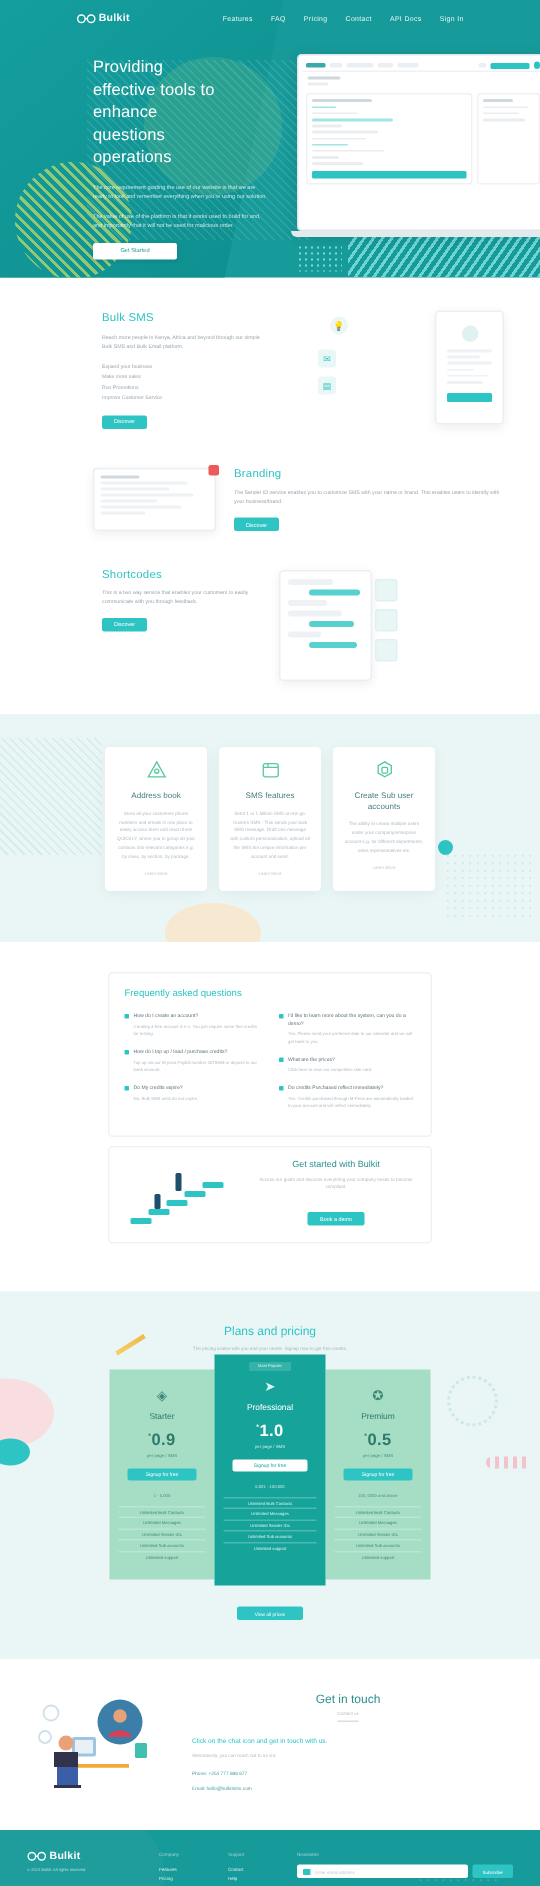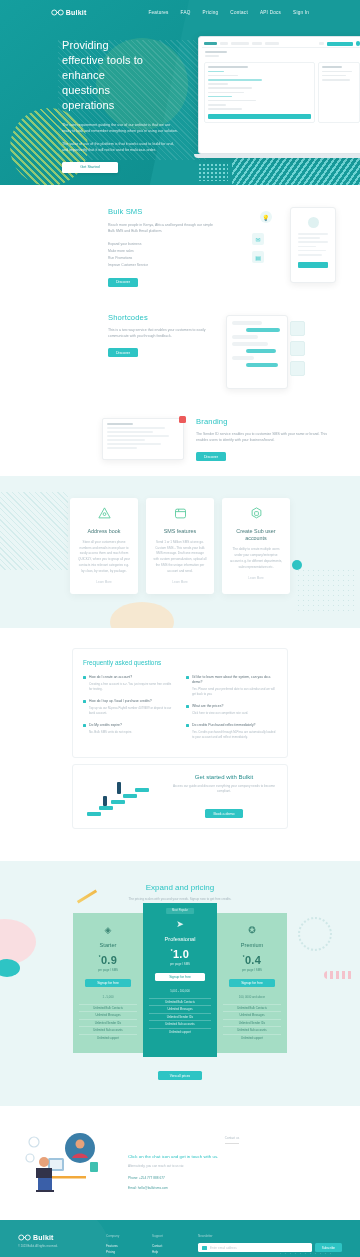--- a/index.html
+++ b/index.html
@@ -99,21 +99,21 @@
   .lt-side { width:42px; border:1px solid #eef2f4; border-radius:2px; padding:3px; }
   .lt-line { height:1.6px; background:#e9edef; border-radius:1px; margin-bottom:2.6px; }
   .lt-line.t { background:#cfd8dc; }
   .lt-line.g { background:#2ec4c4; opacity:.45; }
   .lt-sub { height:5px; background:#2ec4c4; border-radius:1px; margin-top:4px; }
   .laptop-base {
     height:4px; background:#e3eaee; border-radius:0 0 4px 4px; margin:0 -4px;
   }
 
   
-  .sec { position:relative;margin-left:40px; }
+  .sec { position:relative; }
   .h2 { color:#2ec4c4; font-size:7.6px; font-weight:400; letter-spacing:.15px; }
   .body-s { font-size:3.5px; line-height:1.8; color:#9aa7b0; }
   .btn-teal {
     background:#2ec4c4; color:#fff; font-size:3.6px; border-radius:1.5px;
     height:9px; display:inline-flex; align-items:center; justify-content:center;
     padding:0 8px;
   }
   .bullets li {
     list-style:none; font-size:3.4px; color:#9aa7b0; line-height:2.1;
   }
@@ -436,60 +436,60 @@
         <div class="ph-l" style="width:22px"></div>
         <div class="ph-l" style="width:30px"></div>
         <div class="ph-l" style="width:18px"></div>
         <div class="ph-l" style="width:28px"></div>
         <div class="ph-l" style="width:24px"></div>
         <div class="ph-btn"></div>
       </div>
     </div>
   </section>
 
-  <section class="sec shortcodes">
-    <div class="sc-left">
-      <div class="h2" style="margin-bottom:5px">Shortcodes</div>
-      <p class="body-s">This is a two way service that enables your customers to easily communicate with you through feedback.</p>
-      <div class="btn-teal" style="margin-top:7px">Discover</div>
-    </div>
-    <div class="sc-right">
-      <div class="chat-card">
-        <div class="bub" style="width:30px"></div>
-        <div class="bub me" style="width:34px"></div>
-        <div class="bub" style="width:26px"></div>
-        <div class="bub" style="width:36px"></div>
-        <div class="bub me" style="width:30px"></div>
-        <div class="bub" style="width:22px"></div>
-        <div class="bub me" style="width:32px"></div>
-      </div>
-      <div class="sc-tile" style="left:66px;top:8px"></div>
-      <div class="sc-tile" style="left:66px;top:28px"></div>
-      <div class="sc-tile" style="left:66px;top:48px"></div>
-    </div>
-  </section>
-
   <section class="sec branding">
     <div class="brand-mock">
       <div class="brand-dot"></div>
       <div class="rl" style="width:26px;background:#cfd8dc"></div>
       <div class="rl" style="width:58px"></div>
       <div class="rl" style="width:46px"></div>
       <div class="rl" style="width:62px"></div>
       <div class="rl" style="width:38px"></div>
       <div class="rl" style="width:54px"></div>
       <div class="rl" style="width:30px"></div>
     </div>
     <div class="brand-right">
       <div class="h2" style="margin-bottom:5px">Branding</div>
       <p class="body-s">The Sender ID service enables you to customize SMS with your name or brand. This enables users to identify with your business/brand.</p>
       <div class="btn-teal" style="margin-top:7px">Discover</div>
     </div>
   </section>
 
+  <section class="sec shortcodes">
+    <div class="sc-left">
+      <div class="h2" style="margin-bottom:5px">Shortcodes</div>
+      <p class="body-s">This is a two way service that enables your customers to easily communicate with you through feedback.</p>
+      <div class="btn-teal" style="margin-top:7px">Discover</div>
+    </div>
+    <div class="sc-right">
+      <div class="chat-card">
+        <div class="bub" style="width:30px"></div>
+        <div class="bub me" style="width:34px"></div>
+        <div class="bub" style="width:26px"></div>
+        <div class="bub" style="width:36px"></div>
+        <div class="bub me" style="width:30px"></div>
+        <div class="bub" style="width:22px"></div>
+        <div class="bub me" style="width:32px"></div>
+      </div>
+      <div class="sc-tile" style="left:66px;top:8px"></div>
+      <div class="sc-tile" style="left:66px;top:28px"></div>
+      <div class="sc-tile" style="left:66px;top:48px"></div>
+    </div>
+  </section>
+
   <section class="features">
     <div class="feat-hatch"></div>
     <div class="feat-dots"></div>
     <div class="feat-blob"></div>
     <div class="feat-ball"></div>
     <div class="cards">
 
       <div class="card">
         <div class="card-ic">
           <svg width="15" height="15" viewBox="0 0 24 24" fill="none" stroke="#57c99b" stroke-width="1.4">
@@ -603,21 +603,21 @@
     </div>
   </section>
 
   <section class="pricing">
     <div class="pr-blob-l"></div>
     <div class="pr-blob-l2"></div>
     <div class="pr-ring"></div>
     <div class="pr-wave"></div>
     <div class="pr-pencil"></div>
 
-    <div class="pr-title">Expand and pricing</div>
+    <div class="pr-title">Plans and pricing</div>
     <div class="pr-sub">The pricing scales with you and your needs. Signup now to get free credits.</div>
 
     <div class="plans">
 
       <div class="plan">
         <div class="plan-ic">◈</div>
         <div class="plan-n">Starter</div>
         <div class="plan-price">
           <sup>*</sup><span>0.9</span>
         </div>
@@ -649,21 +649,21 @@
           <div>Unlimited Sender IDs</div>
           <div>Unlimited Sub accounts</div>
           <div>Unlimited support</div>
         </div>
       </div>
 
       <div class="plan">
         <div class="plan-ic">✪</div>
         <div class="plan-n">Premium</div>
         <div class="plan-price">
-          <sup>*</sup><span>0.4</span>
+          <sup>*</sup><span>0.5</span>
         </div>
         <div class="plan-per">per page / SMS</div>
         <div class="plan-btn">Signup for free</div>
         <div class="plan-range">100, 0000 and above</div>
         <div class="plan-f">
           <div>Unlimited Bulk Contacts</div>
           <div>Unlimited Messages</div>
           <div>Unlimited Sender IDs</div>
           <div>Unlimited Sub accounts</div>
           <div>Unlimited support</div>
@@ -687,20 +687,21 @@
         <rect x="26" y="30" width="16" height="13" rx="1.5" fill="#9fc4dd"></rect>
         <rect x="28" y="32" width="12" height="9" fill="#e8f1f7"></rect>
         <circle cx="22" cy="34" r="5" fill="#e8a27a"></circle>
         <path d="M14 40h16v10H14z" fill="#32334a"></path>
         <path d="M16 50h14v14H16z" fill="#3a5fa8"></path>
         <rect x="14" y="62" width="18" height="2" fill="#32334a"></rect>
         <rect x="68" y="34" width="8" height="10" rx="1" fill="#3fc0b0"></rect>
       </svg>
     </div>
     <div class="ct-right">
+      <div class="ct-t">Get in touch</div>
       <div class="ct-sub">Contact us</div>
       <div class="ct-rule"></div>
       <div class="ct-lead">Click on the chat icon and get in touch with us.</div>
       <div class="ct-p">Alternatively, you can reach out to us via:</div>
       <div class="ct-line">Phone: +254 777 888 677</div>
       <div class="ct-line">Email: hello@bulkitsms.com</div>
     </div>
   </section>
 
   <footer class="footer">

